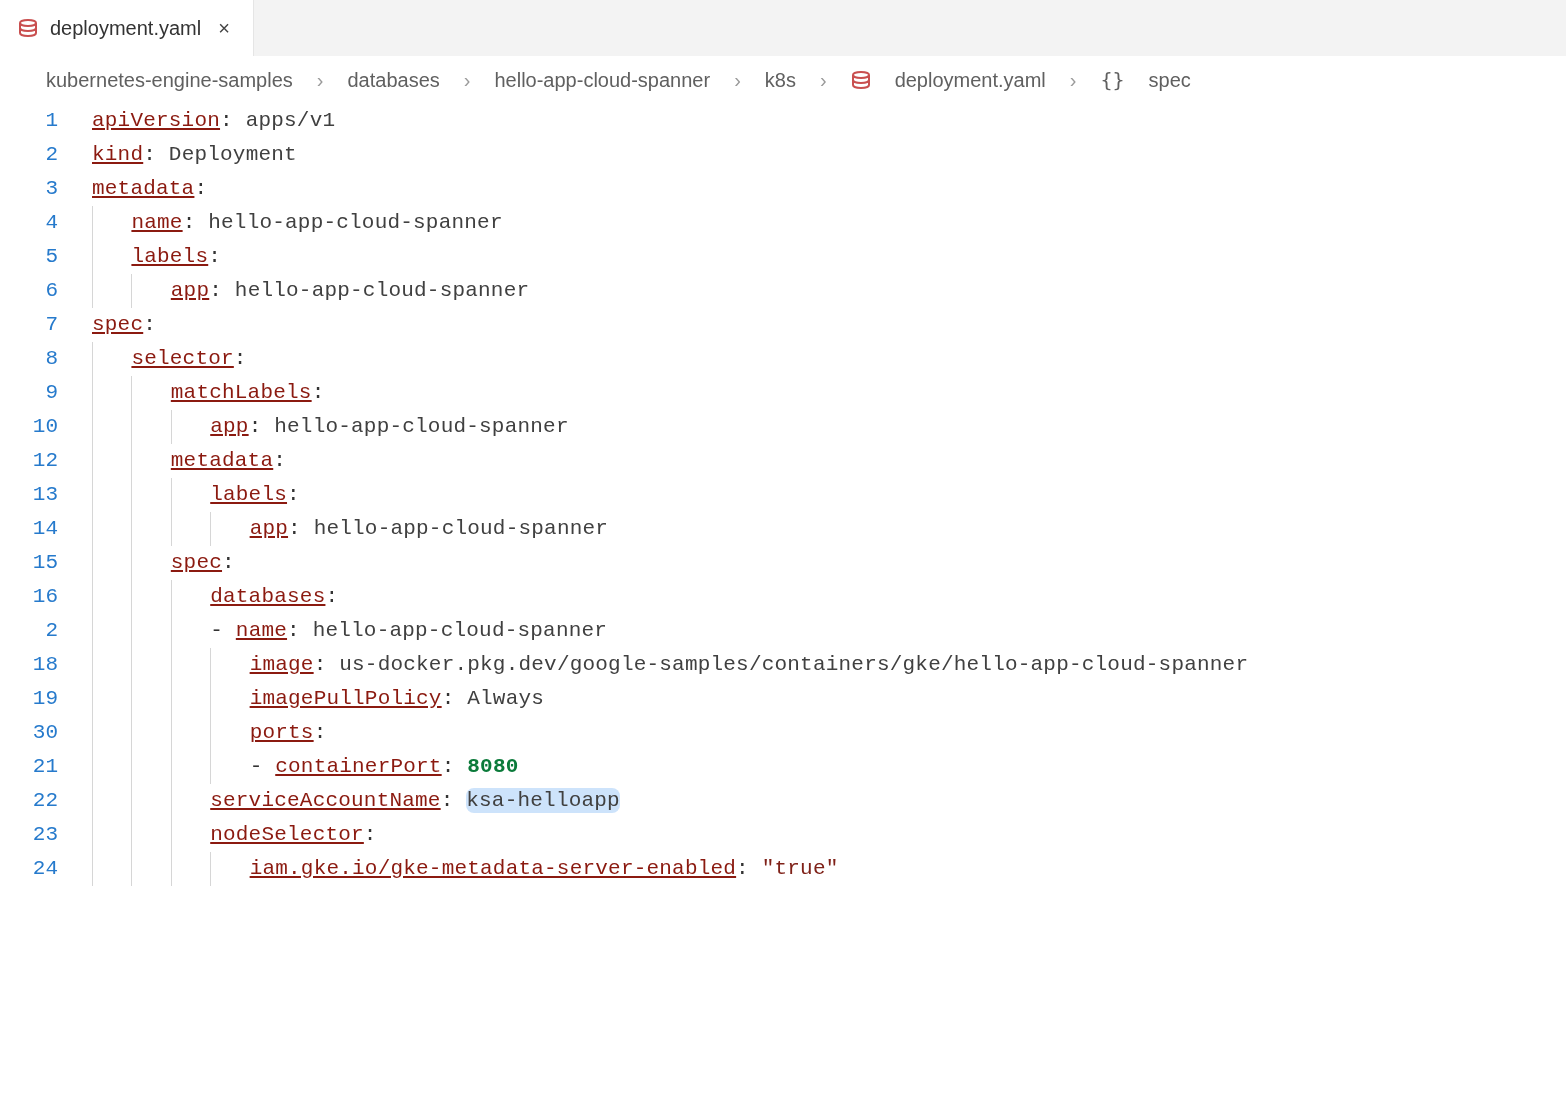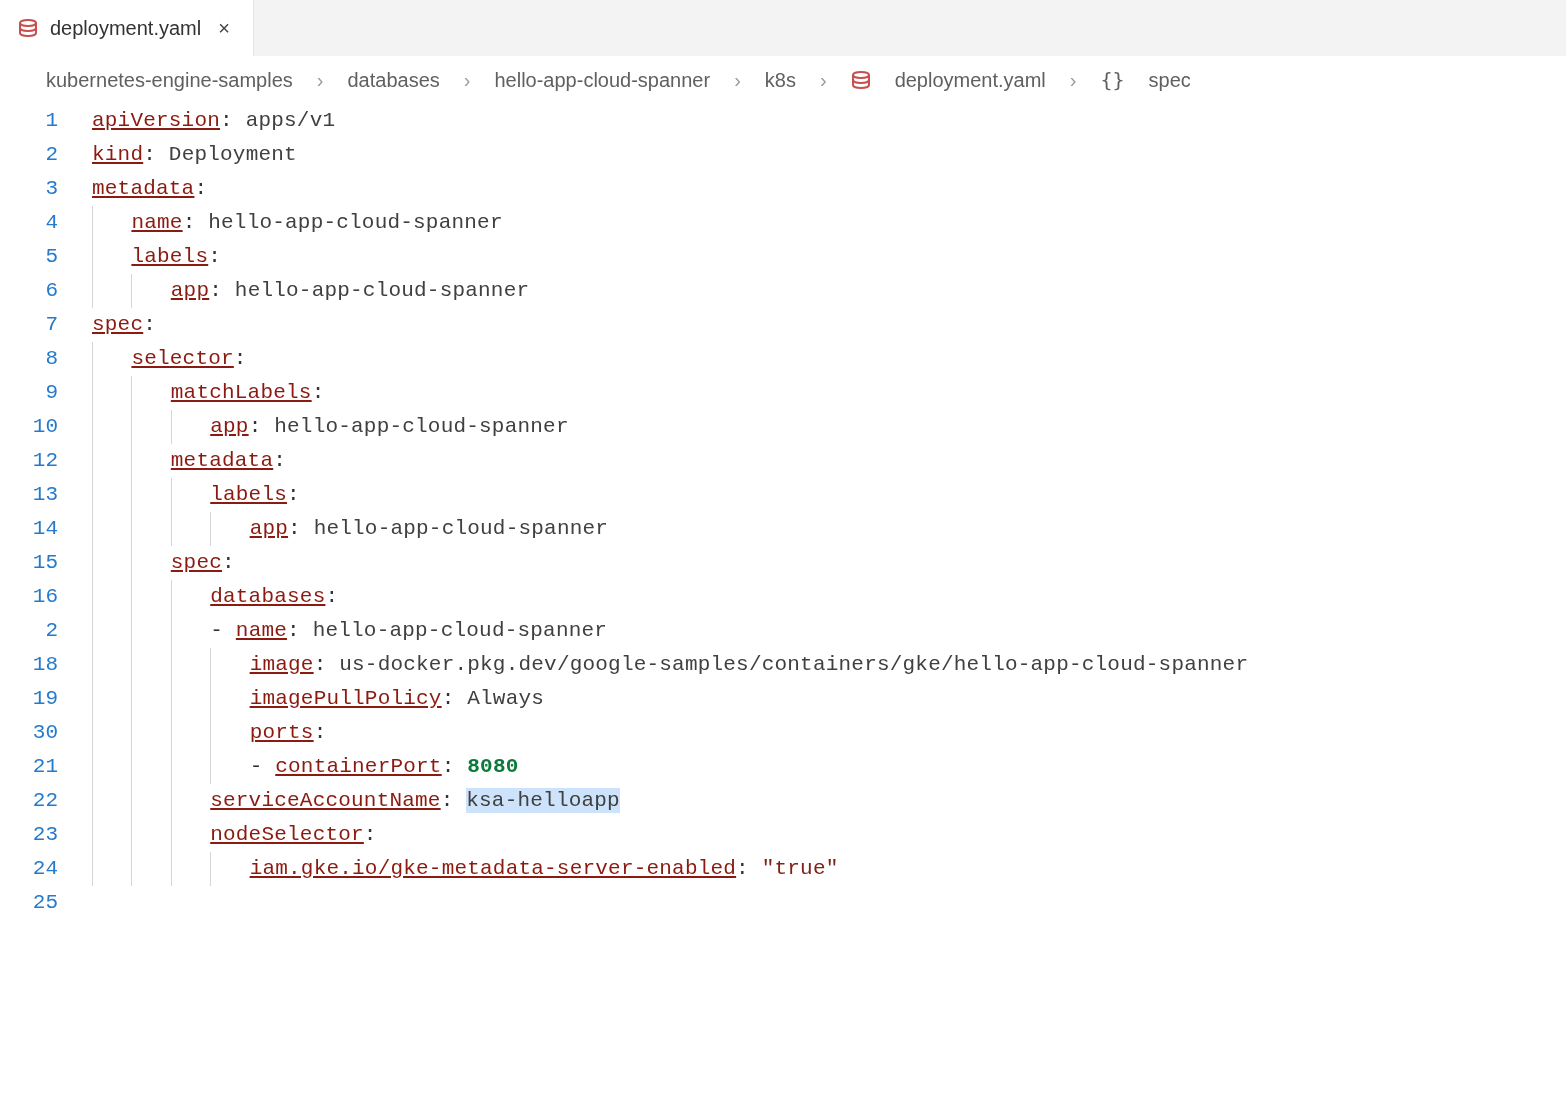--- a/index.html
+++ b/index.html
@@ -78,21 +78,21 @@
   .str { color: #7f2118; }
   .punc { color: #333; }
   .indent-guide {
     border-left: 1px solid #d6d6d6;
     display: inline-block;
     height: 34px;
     vertical-align: top;
   }
   .sel {
     background: #cde3fb;
-    border-radius: 0;
+    border-radius: 8px;
     padding: 1px 0;
   }
 </style>
 </head>
 <body>
 
 <div class="tabbar">
   <div class="tab">
     <span class="yaml-icon">
       <svg viewBox="0 0 20 18">
@@ -218,17 +218,13 @@
       <div class="code"><span class="indent-guide"></span>&nbsp;&nbsp;&nbsp;<span class="indent-guide"></span>&nbsp;&nbsp;&nbsp;<span class="indent-guide"></span>&nbsp;&nbsp;&nbsp;<span class="key">serviceAccountName</span><span class="punc">: </span><span class="val sel">ksa-helloapp</span></div>
     </div>
     <div class="line">
       <div class="gutter">23</div>
       <div class="code"><span class="indent-guide"></span>&nbsp;&nbsp;&nbsp;<span class="indent-guide"></span>&nbsp;&nbsp;&nbsp;<span class="indent-guide"></span>&nbsp;&nbsp;&nbsp;<span class="key">nodeSelector</span><span class="punc">:</span></div>
     </div>
     <div class="line">
       <div class="gutter">24</div>
       <div class="code"><span class="indent-guide"></span>&nbsp;&nbsp;&nbsp;<span class="indent-guide"></span>&nbsp;&nbsp;&nbsp;<span class="indent-guide"></span>&nbsp;&nbsp;&nbsp;<span class="indent-guide"></span>&nbsp;&nbsp;&nbsp;<span class="key">iam.gke.io/gke-metadata-server-enabled</span><span class="punc">: </span><span class="str">"true"</span></div>
     </div>
-    <div class="line">
-      <div class="gutter">25</div>
-      <div class="code"></div>
-    </div>
   </div>
 
 </body></html>

